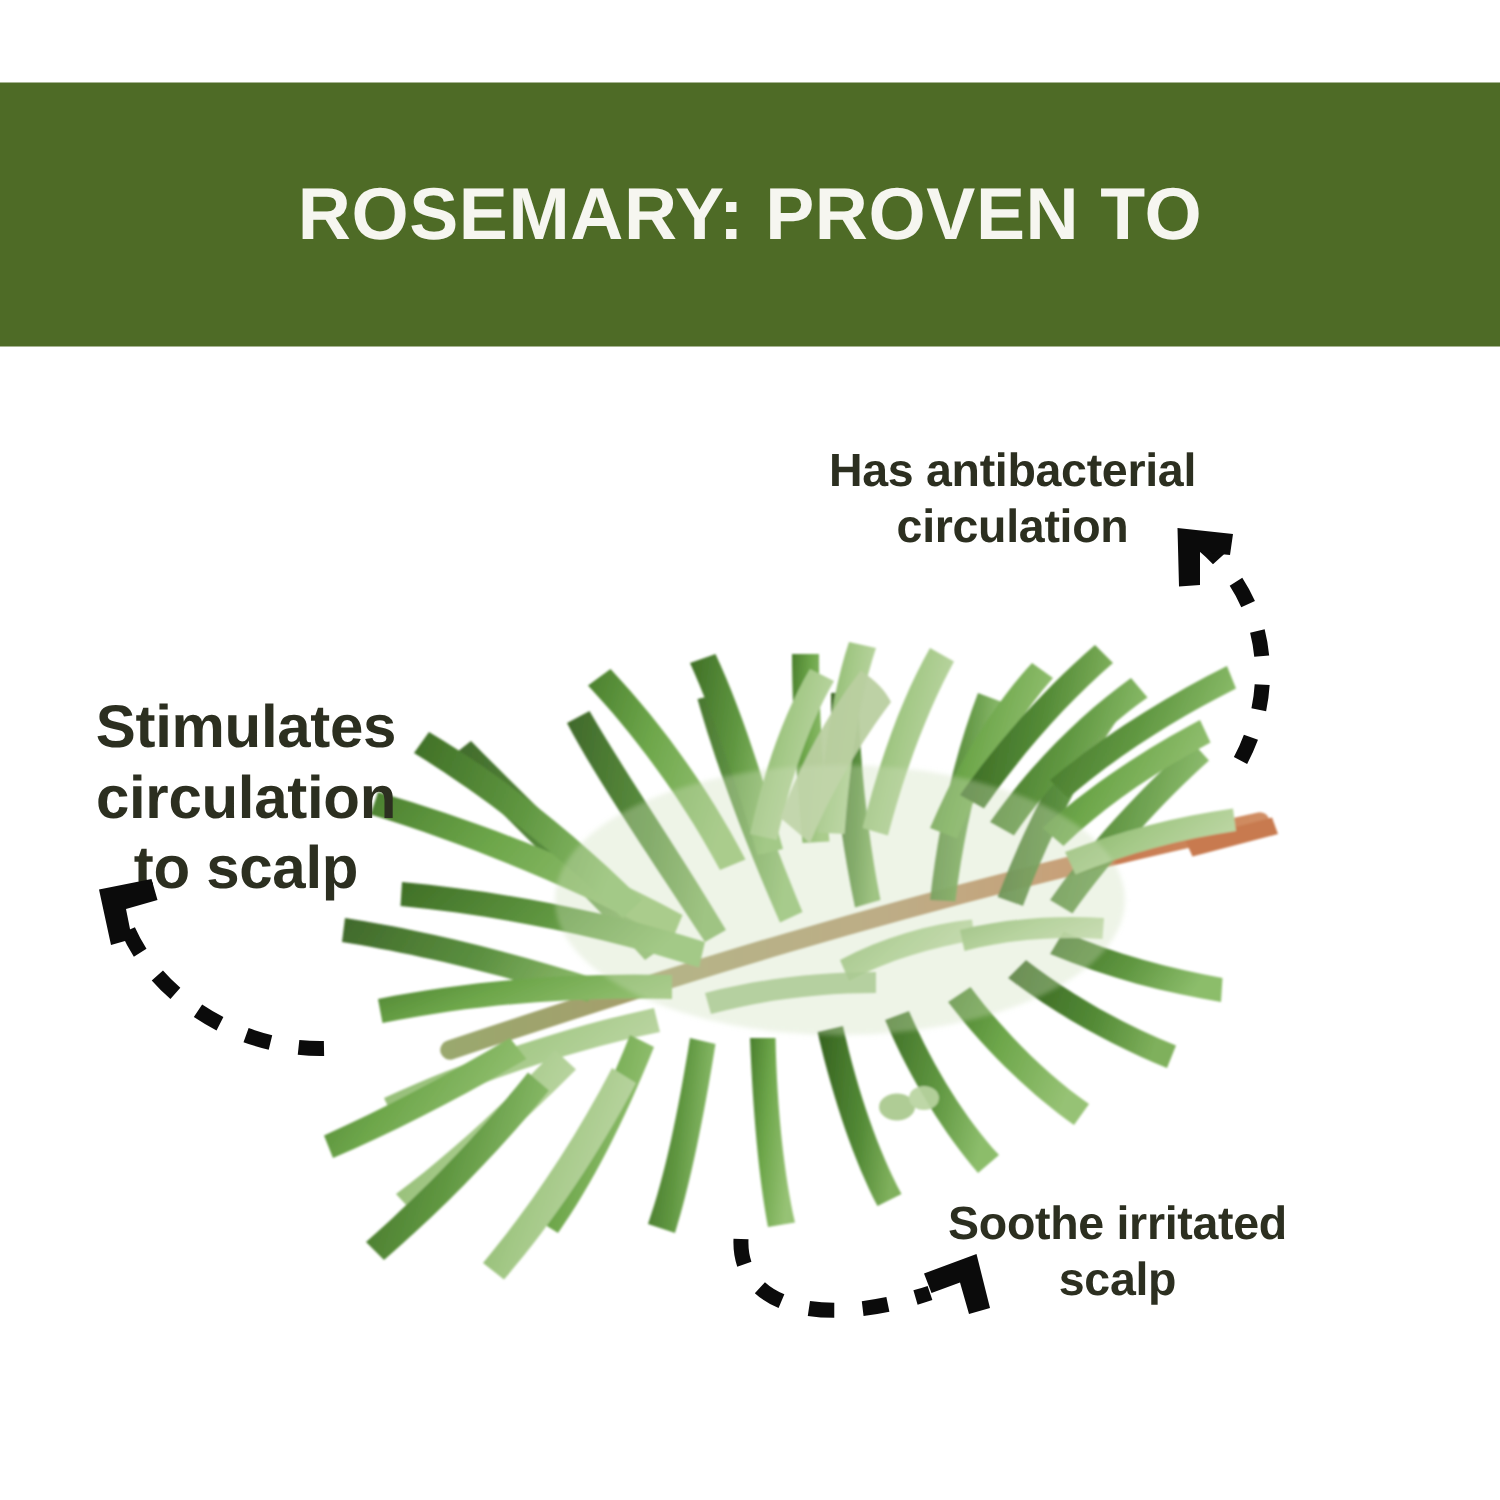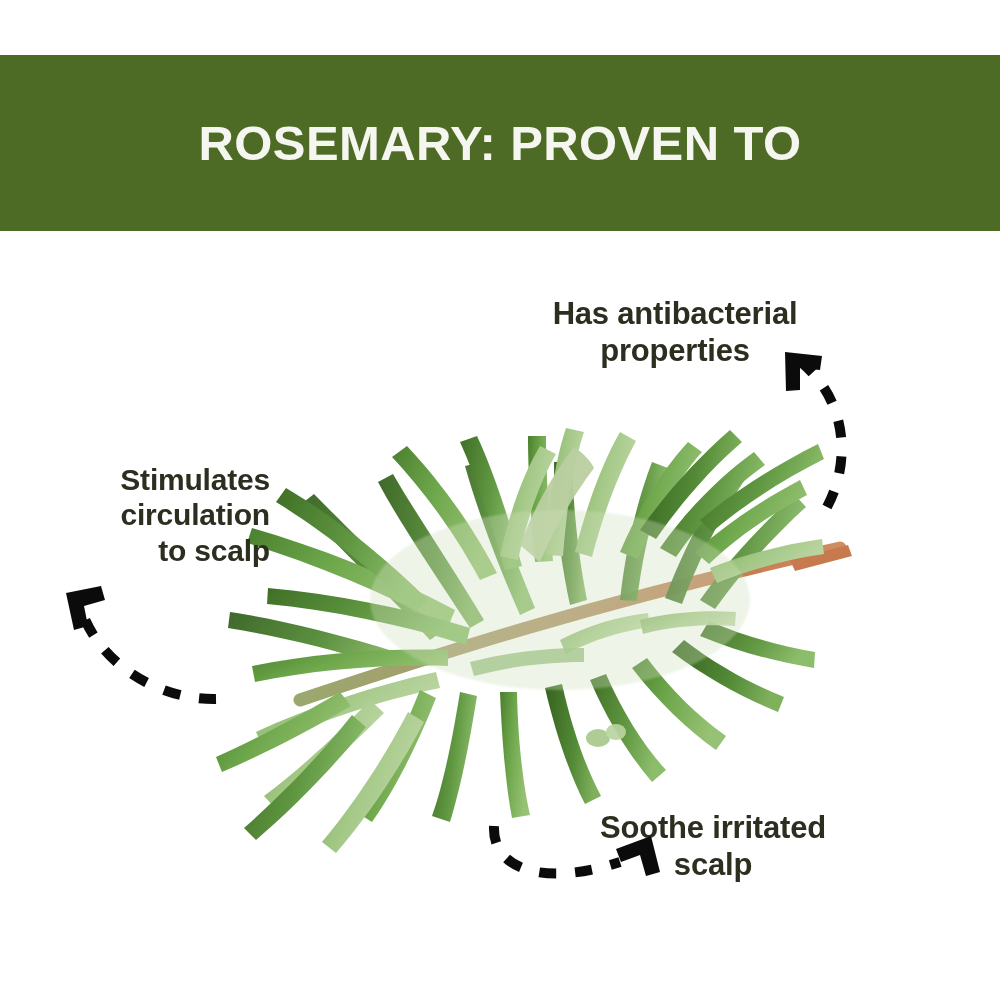--- a/index.html
+++ b/index.html
@@ -59,29 +59,27 @@
   #callout-antibacterial {
     left: 500px;
     top: 296px;
     width: 350px;
     font-size: 31px;
   }
   #callout-circulation {
     left: 58px;
     top: 462px;
     width: 212px;
-    font-size: 30px;
-    text-align: right;
+    font-size: 40px;
   }
   #callout-soothe {
-    left: 563px;
+    left: 595px;
     top: 798px;
     width: 300px;
     font-size: 31px;
-    margin-top: 12px;
   }
 
   
   .arrow-layer {
     position: absolute;
     left: 0; top: 0;
     width: 1000px; height: 1000px;
     pointer-events: none;
   }
 
@@ -205,21 +203,21 @@
         <path d="M 470 662 C 508 652, 548 648, 584 648 L 584 662 C 549 662, 511 666, 474 676 Z" fill="#8fb874" opacity="0.85"></path>
       </g>
 
       <g filter="url(#soften2)" opacity="0.35">
         <ellipse cx="560" cy="600" rx="190" ry="90" fill="#cfe0bb"></ellipse>
       </g>
     </g>
   </svg>
 
   <div class="callout" id="callout-antibacterial">Has antibacterial
-properties</div>
+circulation</div>
 
   <div class="callout" id="callout-circulation">Stimulates
 circulation
 to scalp</div>
 
   <div class="callout" id="callout-soothe">Soothe irritated
 scalp</div>
 
   <svg class="arrow-layer" viewBox="0 0 1000 1000" aria-hidden="true">
 

